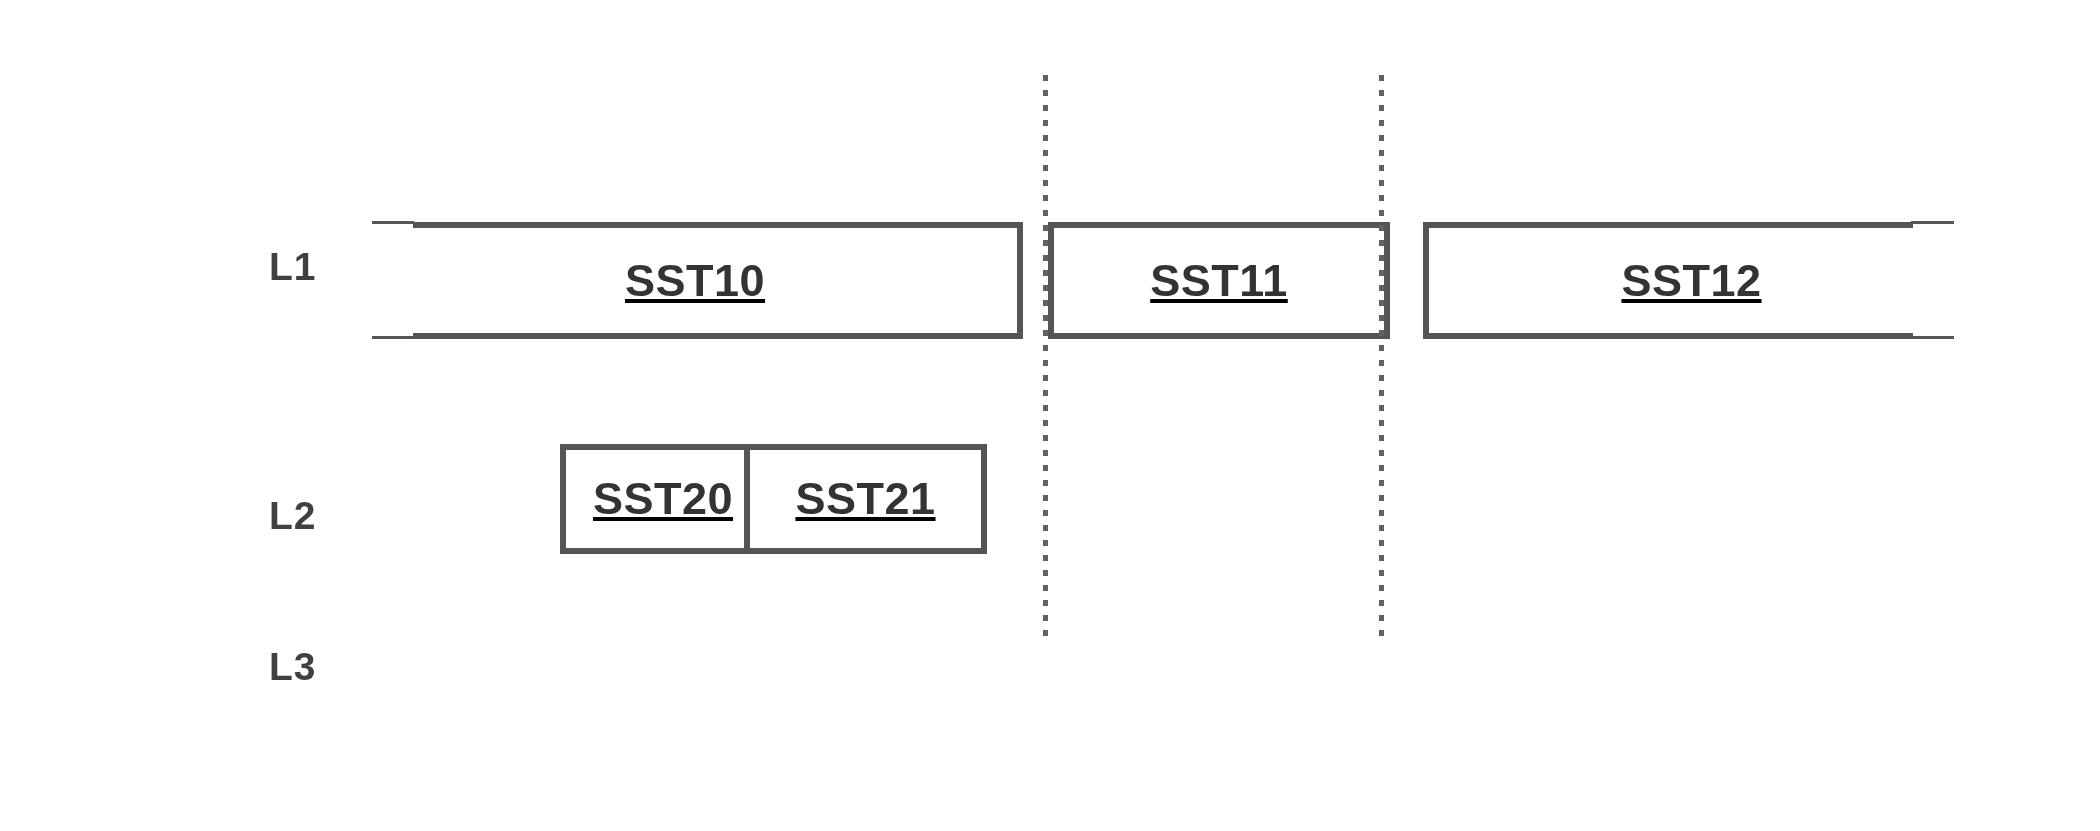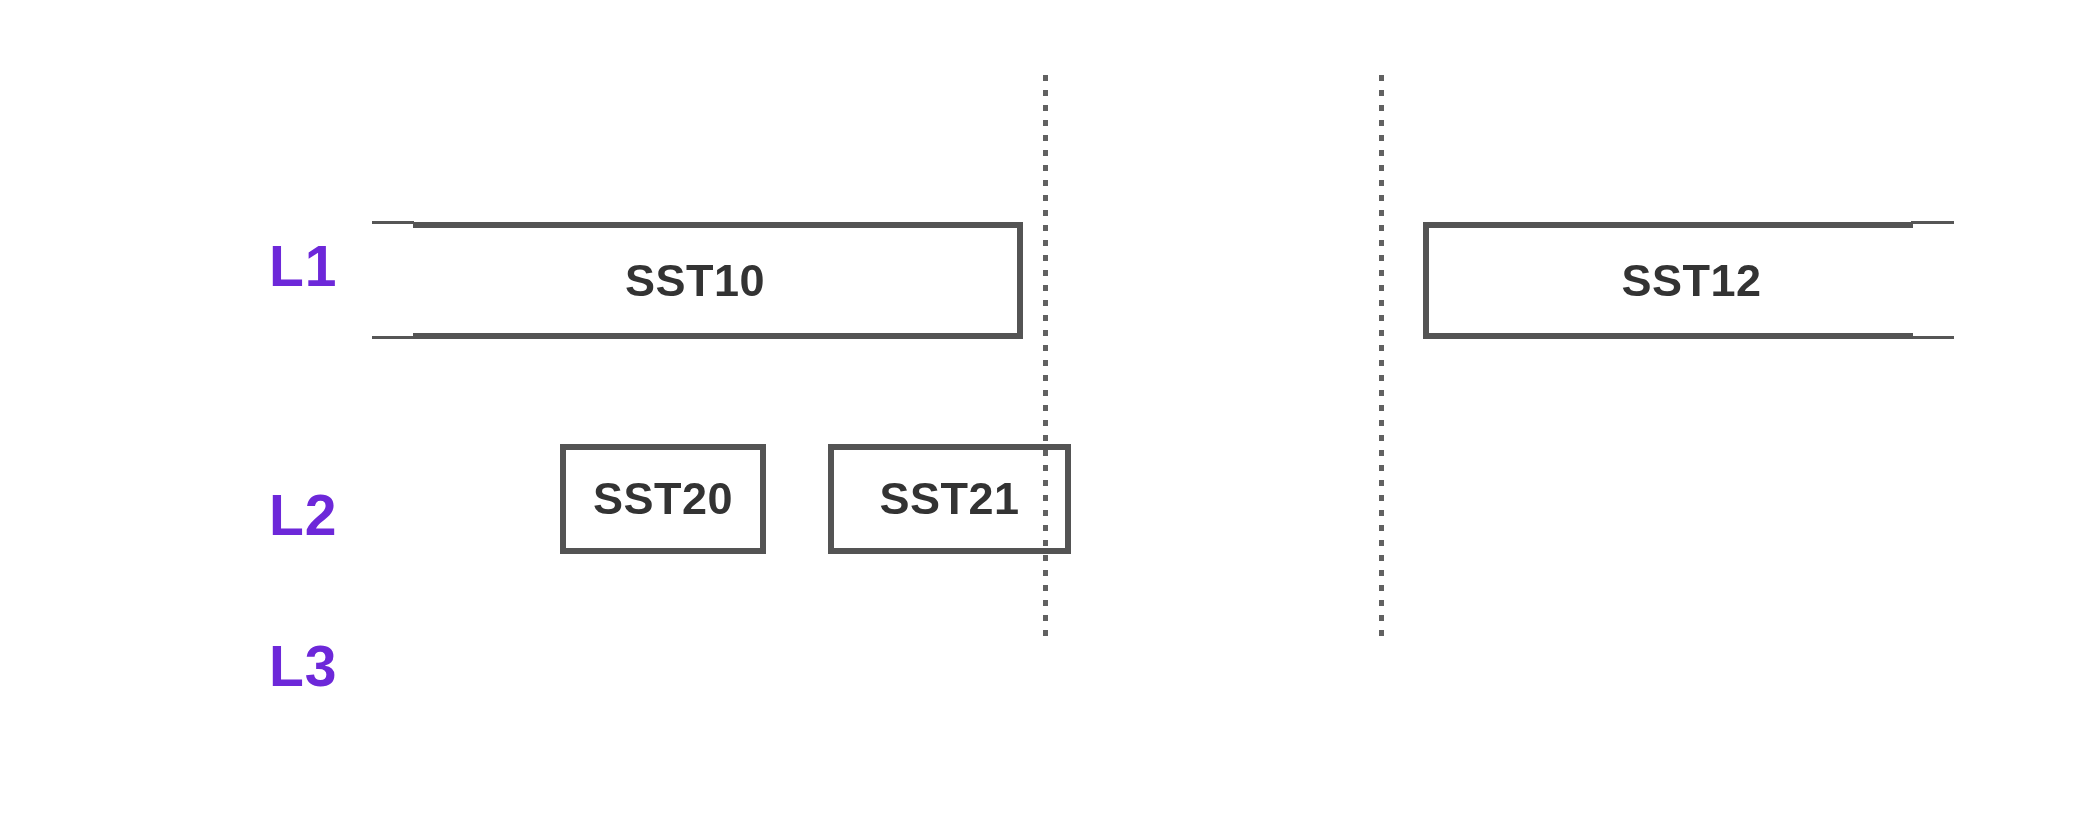--- a/index.html
+++ b/index.html
@@ -12,23 +12,23 @@
     width: 2100px;
     height: 831px;
     background: #ffffff;
     overflow: hidden;
     font-family: "Liberation Sans", sans-serif;
   }
   .row-label {
     position: absolute;
     left: 269px;
     font-weight: bold;
-    font-size: 57px;
+    font-size: 39px;
     line-height: 57px;
-    color: #6d28d9;
+    color: #404040;
     letter-spacing: 1px;
     white-space: nowrap;
   }
   .divider {
     position: absolute;
     top: 75px;
     height: 565px;
     width: 5px;
     background: repeating-linear-gradient(
       to bottom,
@@ -39,20 +39,21 @@
   }
   .box {
     position: absolute;
     box-sizing: border-box;
     border: 6px solid #545454;
     background: #ffffff;
     display: flex;
     align-items: center;
     justify-content: center;
     z-index: 2;
+    text-decoration: underline;
   }
   .box.open-left  { border-left: 0; }
   .box.open-right { border-right: 0; }
   .box .box-label {
     font-weight: bold;
     font-size: 45px;
     color: #333333;
     letter-spacing: 0.5px;
     white-space: nowrap;
   }
@@ -78,24 +79,27 @@
   <div class="row-label" style="top:638px">L3</div>
 
   <div class="stub" style="left:372px;  top:221px; width:42px"></div>
   <div class="stub" style="left:372px;  top:336px; width:42px"></div>
   <div class="stub" style="left:1911px; top:221px; width:43px"></div>
   <div class="stub" style="left:1911px; top:336px; width:43px"></div>
 
   <div class="box l1 open-left" style="left:413px; width:610px; padding-right:40px">
     <span class="box-label">SST10</span>
   </div>
+  <div class="box l1" style="left:1048px; width:342px">
+    <span class="box-label">SST11</span>
+  </div>
   <div class="box l1 open-right" style="left:1423px; width:490px; padding-left:41px">
     <span class="box-label">SST12</span>
   </div>
 
   <div class="box l2" style="left:560px; width:206px">
     <span class="box-label">SST20</span>
   </div>
-  <div class="box l2" style="left:828px; width:243px">
+  <div class="box l2" style="left:744px; width:243px">
     <span class="box-label">SST21</span>
   </div>
 
 </div>
 
 </body></html>

